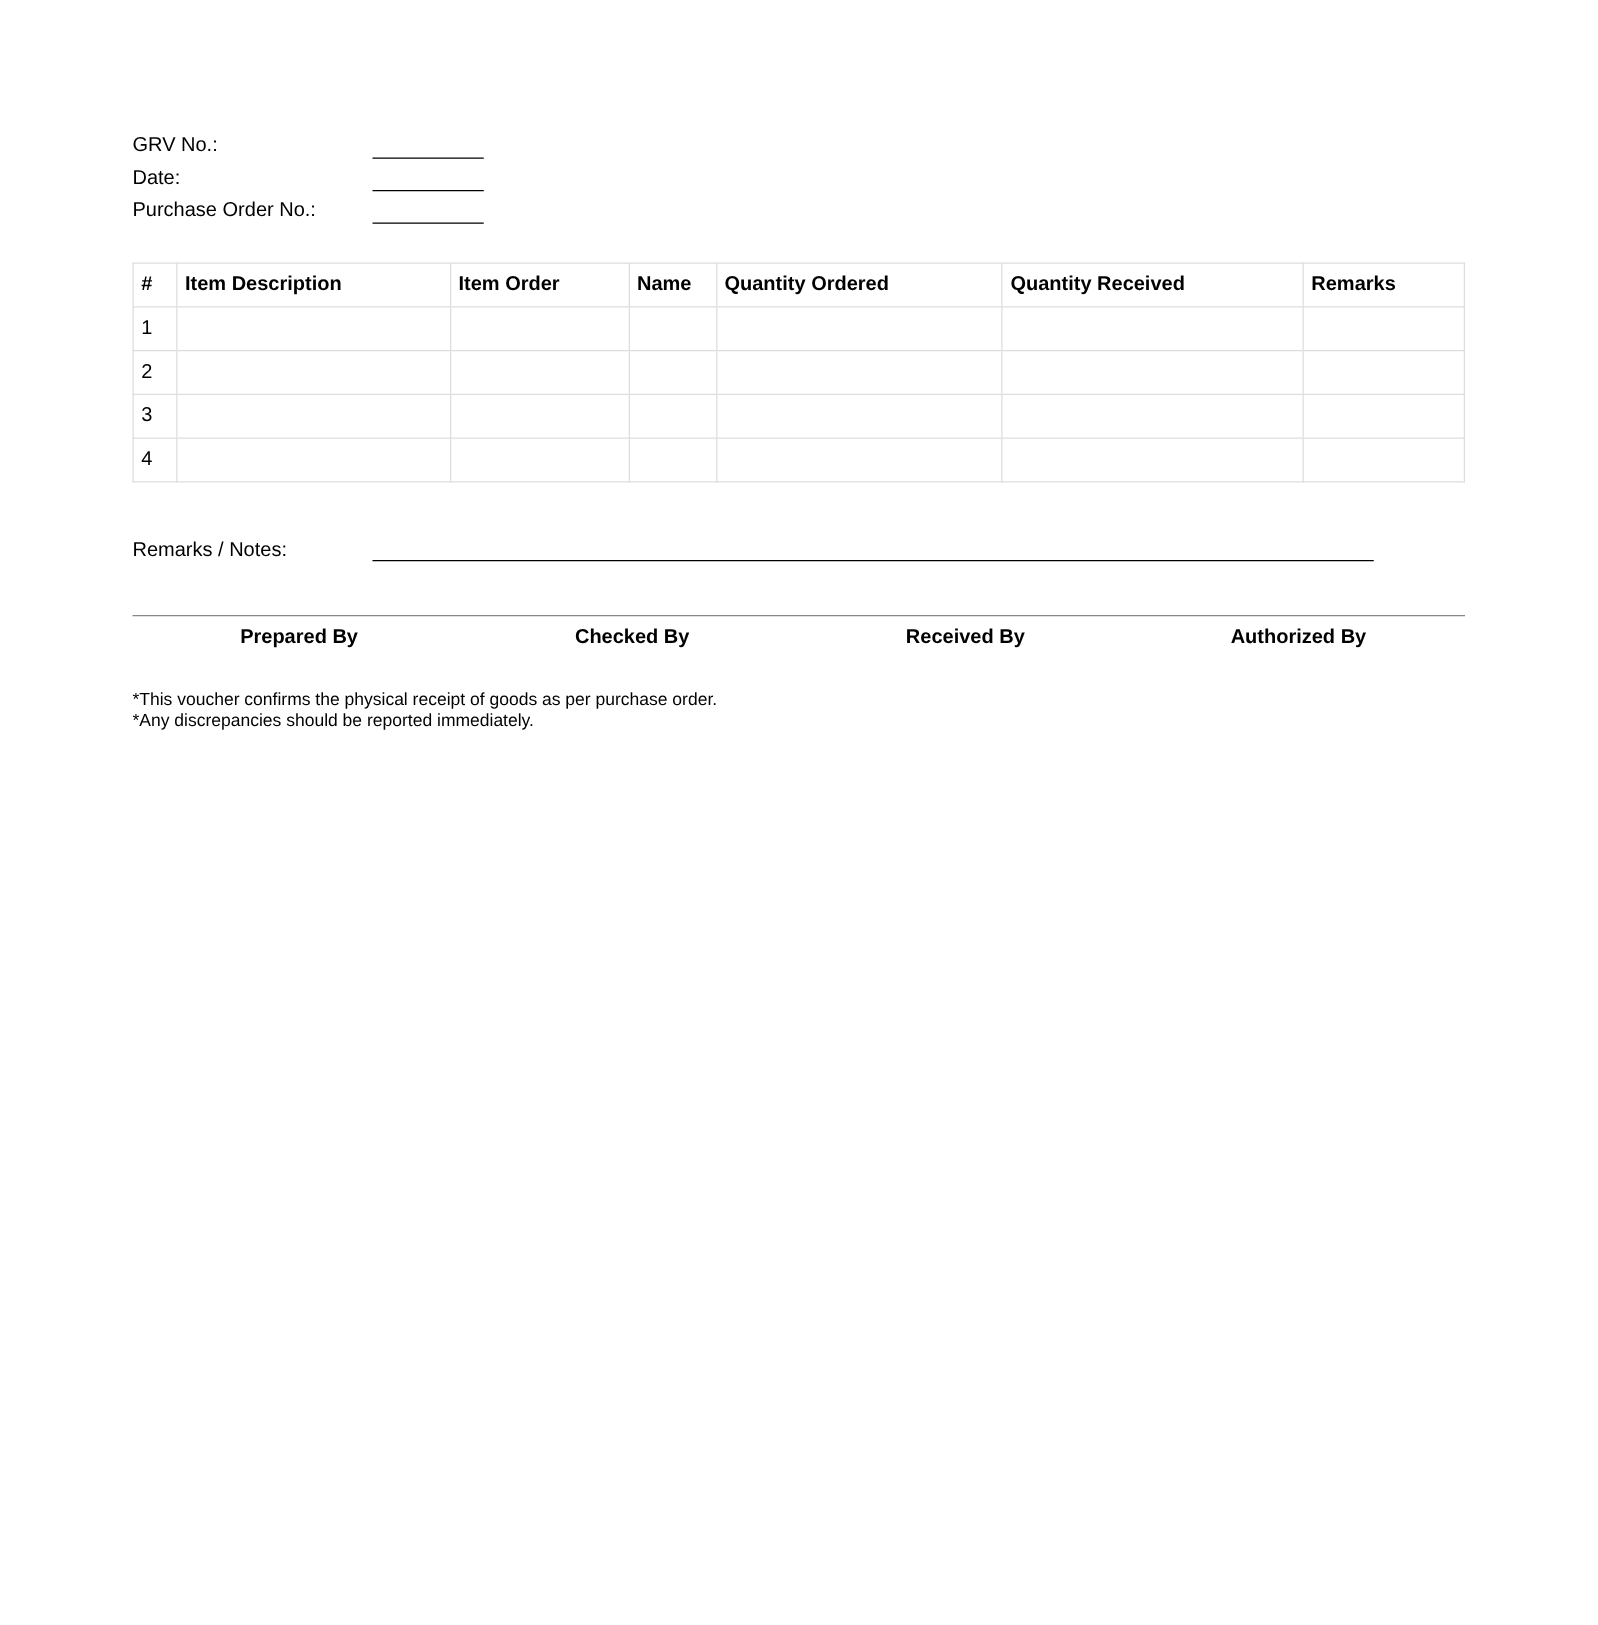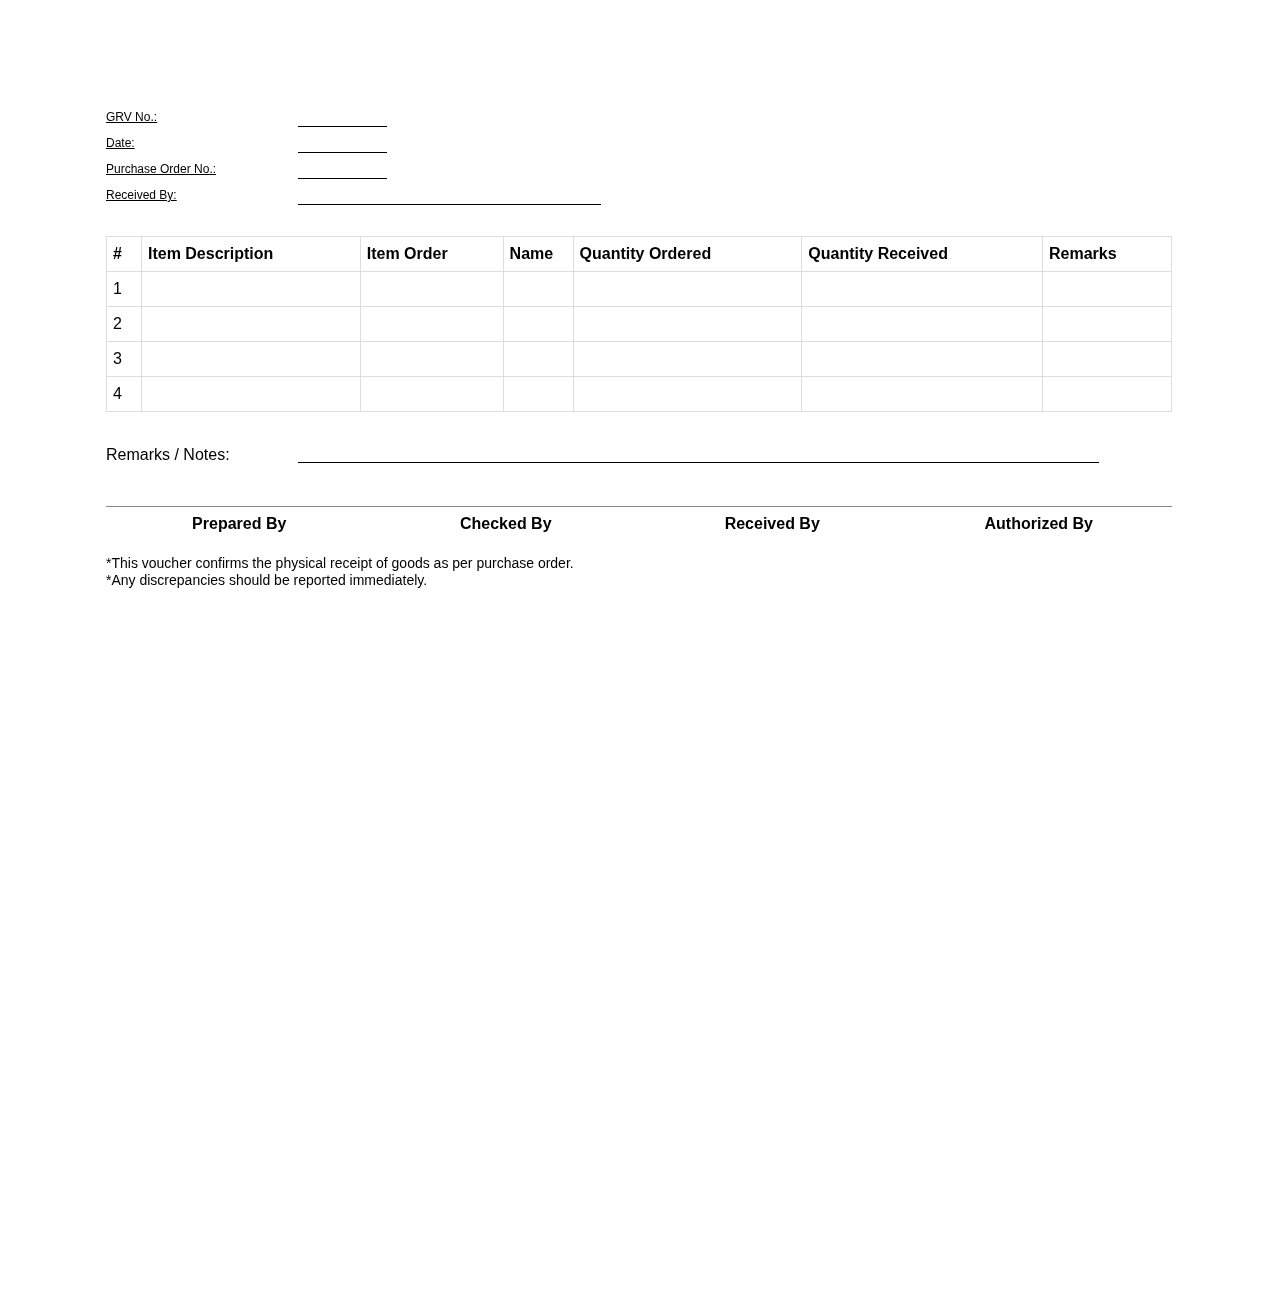--- a/index.html
+++ b/index.html
@@ -6,67 +6,63 @@
   body {
     width: 1278px; height: 1300px; position: relative;
     font-family: "Liberation Sans", sans-serif; color: #000;
   }
   .page { position: absolute; left: 106px; top: 100px; width: 1066px; }
   .title {
     font-size: 32px; font-weight: bold; letter-spacing: 1px;
     margin: 4px 0 0 0; line-height: 38px;
   }
   .fields { margin-top: 4px; }
-  .field-row { display: flex; height: 26px; align-items: flex-start; font-size: 12px; text-decoration: underline; }
+  .field-row { display: flex; height: 26px; align-items: flex-start; font-size: 16px; }
   .field-label { width: 192px; line-height: 18px; padding-top: 4px; }
   .field-line { border-bottom: 1px solid #000; height: 21px; margin-top: 1px; }
   .field-line.short { width: 89px; }
   .field-line.long { width: 303px; }
 
   table.items {
     margin-top: 28px; width: 1066px; border-collapse: collapse;
     font-size: 16px;
   }
   table.items th, table.items td {
     border: 1px solid #dddddd; height: 34px; padding: 0 6px;
     text-align: left; vertical-align: middle;
   }
   table.items th { font-weight: bold; }
 
-  .notes-row { display: flex; margin-top: 32px; font-size: 16px; }
+  .notes-row { display: flex; margin-top: 44px; font-size: 16px; }
   .notes-label { width: 192px; padding-top: 2px; }
   .notes-line { width: 801px; border-bottom: 1px solid #000; height: 18px; }
 
   .sig-divider { margin-top: 42px; border-top: 1px solid #888; width: 1066px; }
   .sigs { display: flex; font-size: 16px; margin-top: 8px; font-weight: bold; }
   .sig { flex: 1; text-align: center; }
 
-  .footnotes { margin-top: 22px; font-size: 14px; line-height: 17px; }
+  .footnotes { margin-top: 32px; font-size: 14px; line-height: 17px; }
 </style>
 </head>
 <body>
 
 <div class="page">
 
   <div class="fields">
     <div class="field-row">
       <span class="field-label">GRV No.:</span>
       <span class="field-line short"></span>
     </div>
     <div class="field-row">
       <span class="field-label">Date:</span>
       <span class="field-line short"></span>
     </div>
     <div class="field-row">
       <span class="field-label">Purchase Order No.:</span>
       <span class="field-line short"></span>
-    </div>
-    <div class="field-row">
-      <span class="field-label">Received By:</span>
-      <span class="field-line long"></span>
     </div>
   </div>
 
   <table class="items">
     <colgroup>
       <col style="width:35px">
         <col style="width:219px">
         <col style="width:143px">
         <col style="width:70px">
       <col style="width:229px">

